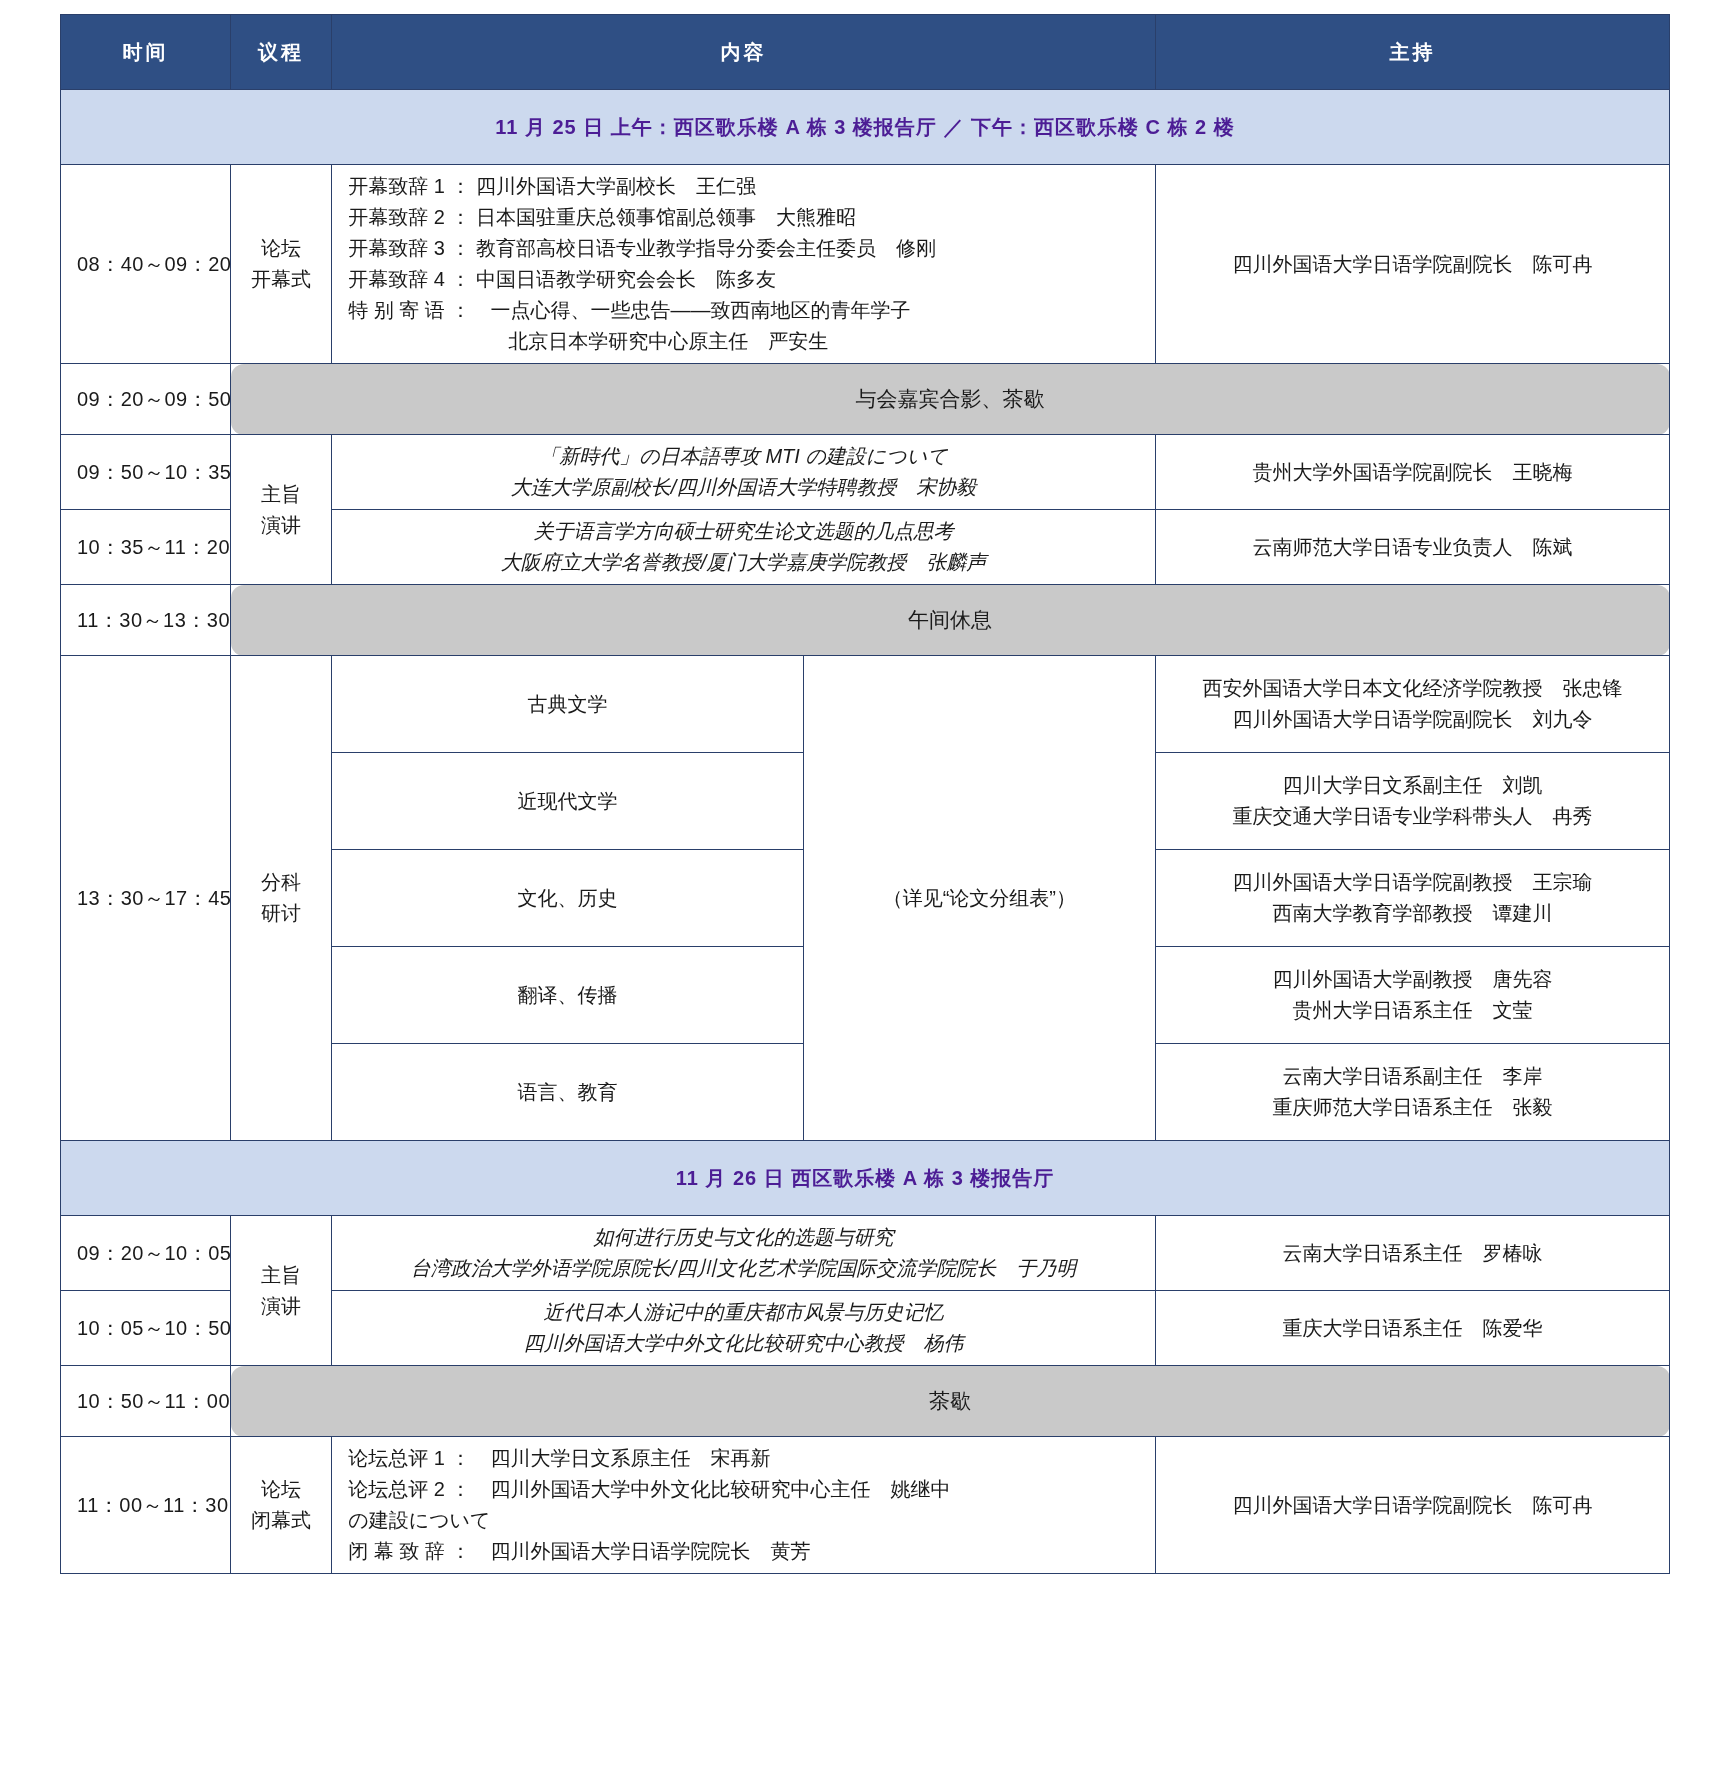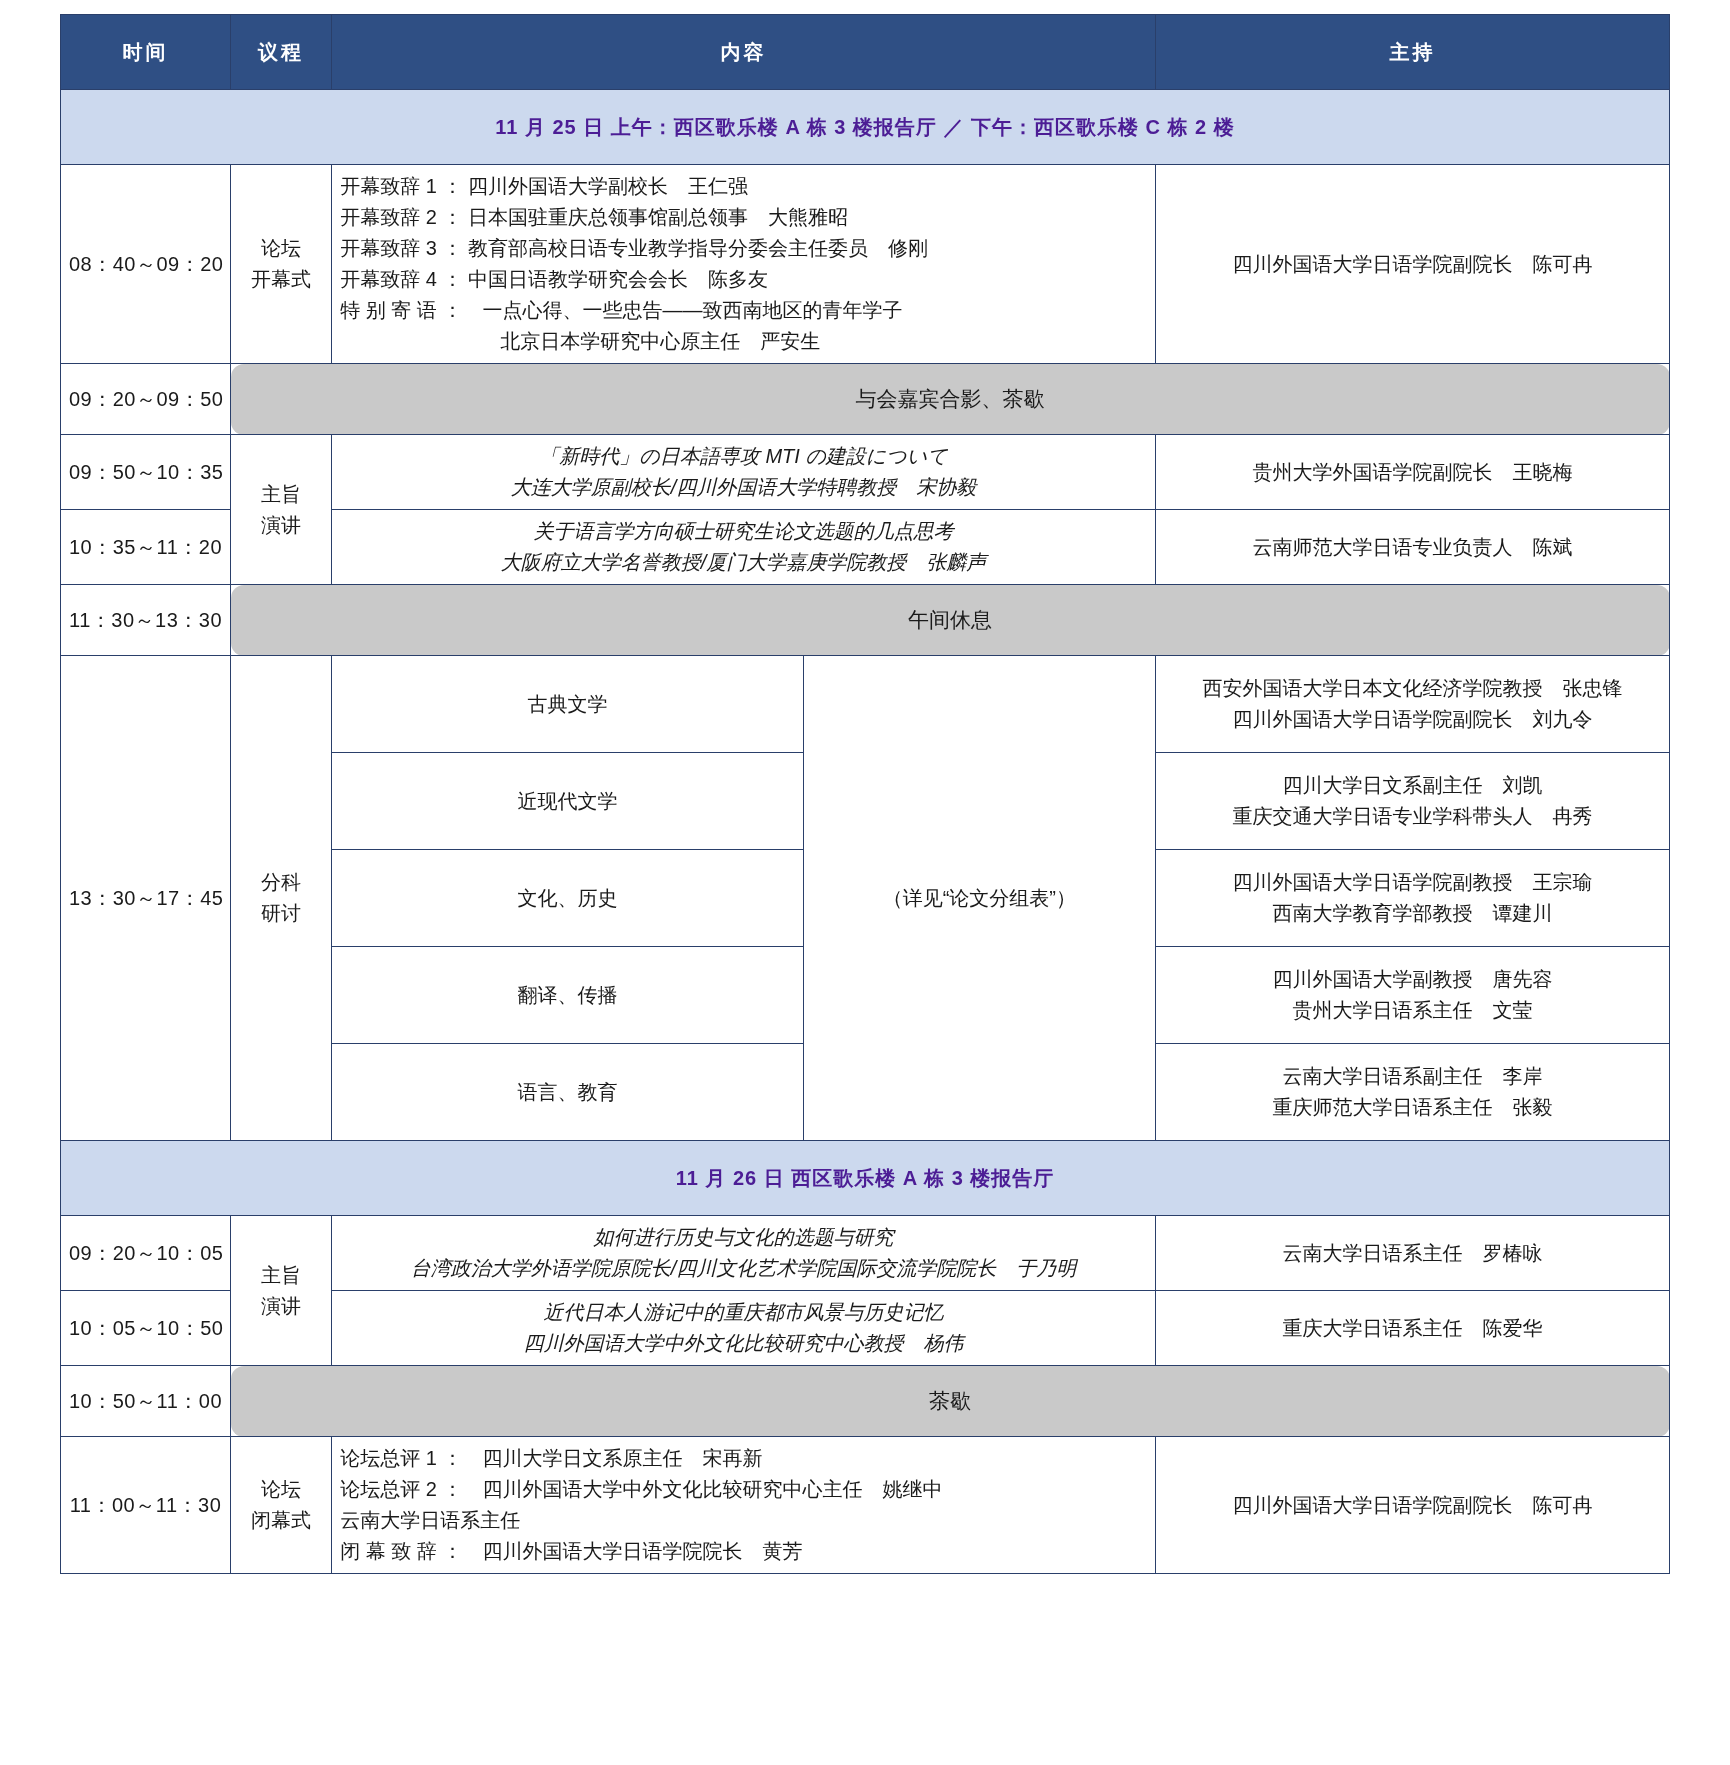--- a/index.html
+++ b/index.html
@@ -17,21 +17,21 @@
     box-sizing: border-box;
     padding: 14px 60px 30px 60px;
   }
   table.agenda {
     width: 100%;
     border-collapse: collapse;
     table-layout: fixed;
   }
   table.agenda td, table.agenda th {
     border: 1px solid #2a3f6a;
-    padding: 6px 8px;
+    padding: 6px 16px;
     vertical-align: middle;
     font-size: 20px;
     line-height: 1.55;
   }
   col.c-time   { width: 168px; }
   col.c-agenda { width: 100px; }
   col.c-contentA { width: 466px; }
   col.c-contentB { width: 348px; }
   col.c-host   { width: 508px; }
 
@@ -250,20 +250,20 @@
 
       <tr>
         <td class="time">11：00～11：30</td>
         <td class="agenda">
           <span class="ln">论坛</span>
           <span class="ln">闭幕式</span>
         </td>
         <td class="content-left" colspan="2">
           <div>论坛总评 1 ：　四川大学日文系原主任　宋再新</div>
           <div>论坛总评 2 ：　四川外国语大学中外文化比较研究中心主任　姚继中</div>
-          <div>云南大学日语系主任</div>
+          <div>の建設について</div>
           <div>闭 幕 致 辞 ：　四川外国语大学日语学院院长　黄芳</div>
         </td>
         <td class="host">四川外国语大学日语学院副院长　陈可冉</td>
       </tr>
     </tbody>
   </table>
 </div>
 
 </body></html>

